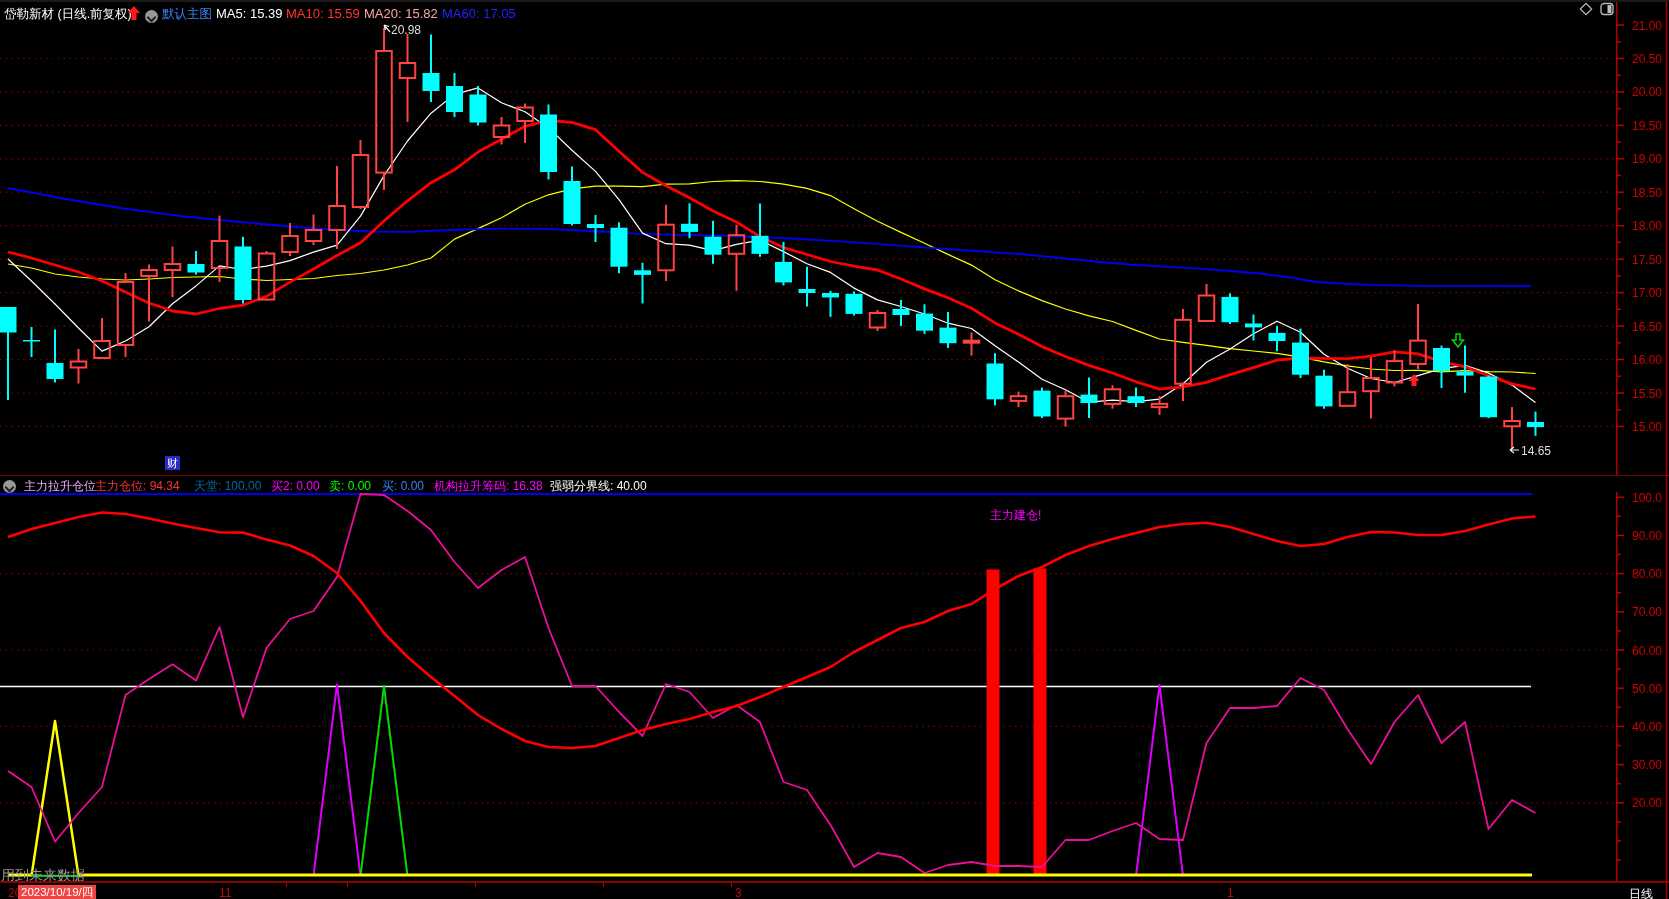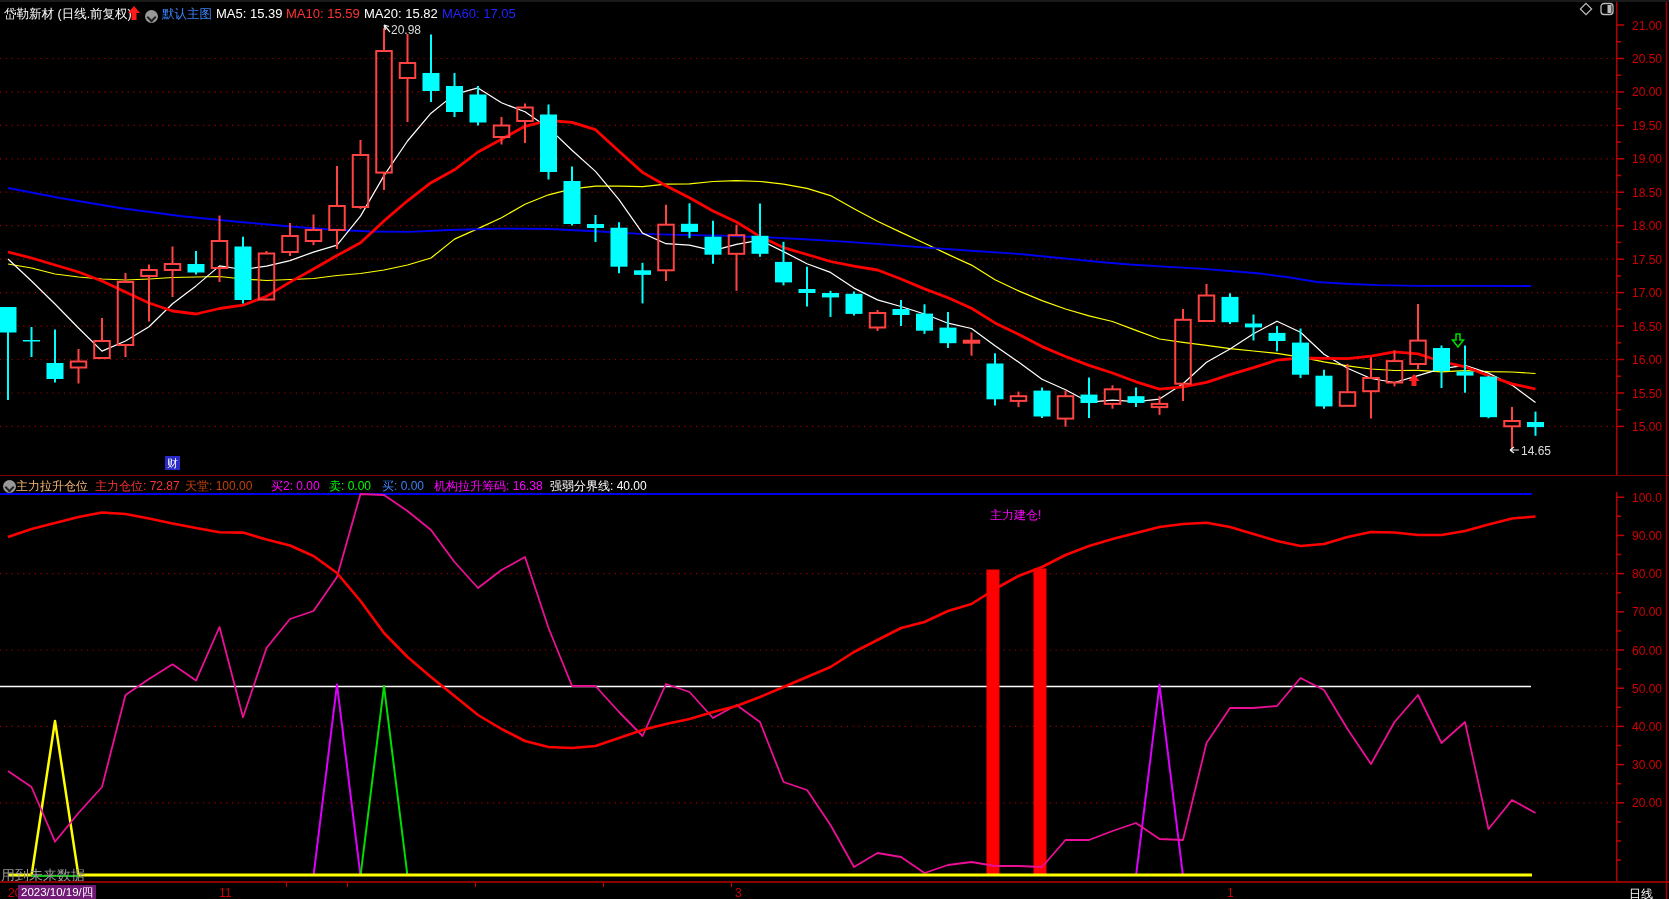--- a/index.html
+++ b/index.html
@@ -30,21 +30,21 @@
     <span style="left:4px;color:#fff;font-size:12.5px">岱勒新材 (日线.前复权)</span>
     <svg width="16" height="16" style="position:absolute;left:127px;top:3px">
         <path d="M7,1 L13,8 H9.5 V15 H4.5 V8 H1 z" fill="#ff1a1a"></path>
       </svg>
     <span style="left:145px">
         <span class="circ"></span>
       </span>
     <span style="left:162px;color:#3b82f6;font-size:12.5px">默认主图</span>
     <span style="left:216px;color:#fff">MA5: 15.39</span>
     <span style="left:286px;color:#ff3232">MA10: 15.59</span>
-    <span style="left:364px;color:#ffffff">MA20: 15.82</span>
+    <span style="left:364px;color:#fca5a5">MA20: 15.82</span>
     <span style="left:442px;color:#2222ff">MA60: 17.05</span>
   </div>
   <svg id="topicons" width="46" height="20" style="position:absolute;left:1578px;top:2px">
     <rect x="4" y="3" width="8" height="8" fill="none" stroke="#bbb" stroke-width="1.2" transform="rotate(45 8 7)"></rect>
     <rect x="23" y="1.5" width="12" height="11" rx="3" fill="none" stroke="#bbb" stroke-width="1.3"></rect>
     <rect x="29.5" y="3" width="4" height="8" fill="#bbb"></rect>
   </svg>
   <svg id="chart" width="1616" height="860" viewBox="0 22 1616 860">
 <line x1="0" y1="58.5" x2="1616" y2="58.5" class="grid"></line>
 <line x1="0" y1="91.9" x2="1616" y2="91.9" class="grid"></line>
@@ -317,33 +317,33 @@
 <line x1="0" y1="783.7" x2="5" y2="783.7" stroke="#c00000" stroke-width="1.5"></line>
 <line x1="0" y1="821.9" x2="5" y2="821.9" stroke="#c00000" stroke-width="1.5"></line>
 <line x1="0" y1="841.0" x2="5" y2="841.0" stroke="#c00000" stroke-width="1.5"></line>
 <line x1="0" y1="860.1" x2="5" y2="860.1" stroke="#c00000" stroke-width="1.5"></line>
   </svg>
   <div style="position:absolute;left:165px;top:456px;width:15px;height:14px;background:#2a2ac8;color:#fff;font-size:11px;text-align:center;line-height:14px">财</div>
   <div id="indhdr">
     <span style="left:3px">
         <span class="circ"></span>
       </span>
-    <span style="left:16px;color:#fdba74">主力拉升仓位</span>
-    <span style="left:95px;color:#ff3232">主力仓位: 72.87</span>
-    <span style="left:185px;color:#c2410c">天堂: 100.00</span>
+    <span style="left:24px;color:#f0abfc">主力拉升仓位</span>
+    <span style="left:95px;color:#ff3232">主力仓位: 94.34</span>
+    <span style="left:194px;color:#0369a1">天堂: 100.00</span>
     <span style="left:271px;color:#ff00ff">买2: 0.00</span>
     <span style="left:329px;color:#00ff00">卖: 0.00</span>
     <span style="left:382px;color:#3b82f6">买: 0.00</span>
     <span style="left:434px;color:#ff00ff">机构拉升筹码: 16.38</span>
     <span style="left:550px;color:#fff">强弱分界线: 40.00</span>
   </div>
   <div style="position:absolute;left:1px;top:867px;color:#999;font-size:14px">用到未来数据</div>
   <div id="datebar">
     <span style="left:8px;color:#cc0000">20</span>
-    <span style="left:18px;top:2px;background:#701a75;color:#fff;padding:0 3px;height:15px;font-size:11.5px">2023/10/19/四</span>
+    <span style="left:18px;top:2px;background:#ef4444;color:#fff;padding:0 3px;height:15px;font-size:11.5px">2023/10/19/四</span>
     <span style="left:219px;color:#cc0000">11</span>
     <span style="left:735px;color:#cc0000">3</span>
     <span style="left:1227px;color:#cc0000">1</span>
     <span style="left:1629px;color:#fff">日线</span>
   </div>
   <svg width="1669" height="899" style="position:absolute;left:0;top:0;pointer-events:none">
     <line x1="1666.5" y1="2" x2="1666.5" y2="899" stroke="#a00000" stroke-width="1.5"></line>
     <line x1="286.5" y1="883" x2="286.5" y2="887" stroke="#cc0000" stroke-width="1"></line>
     <line x1="347.5" y1="883" x2="347.5" y2="887" stroke="#cc0000" stroke-width="1"></line>
     <line x1="475.5" y1="883" x2="475.5" y2="887" stroke="#cc0000" stroke-width="1"></line>

